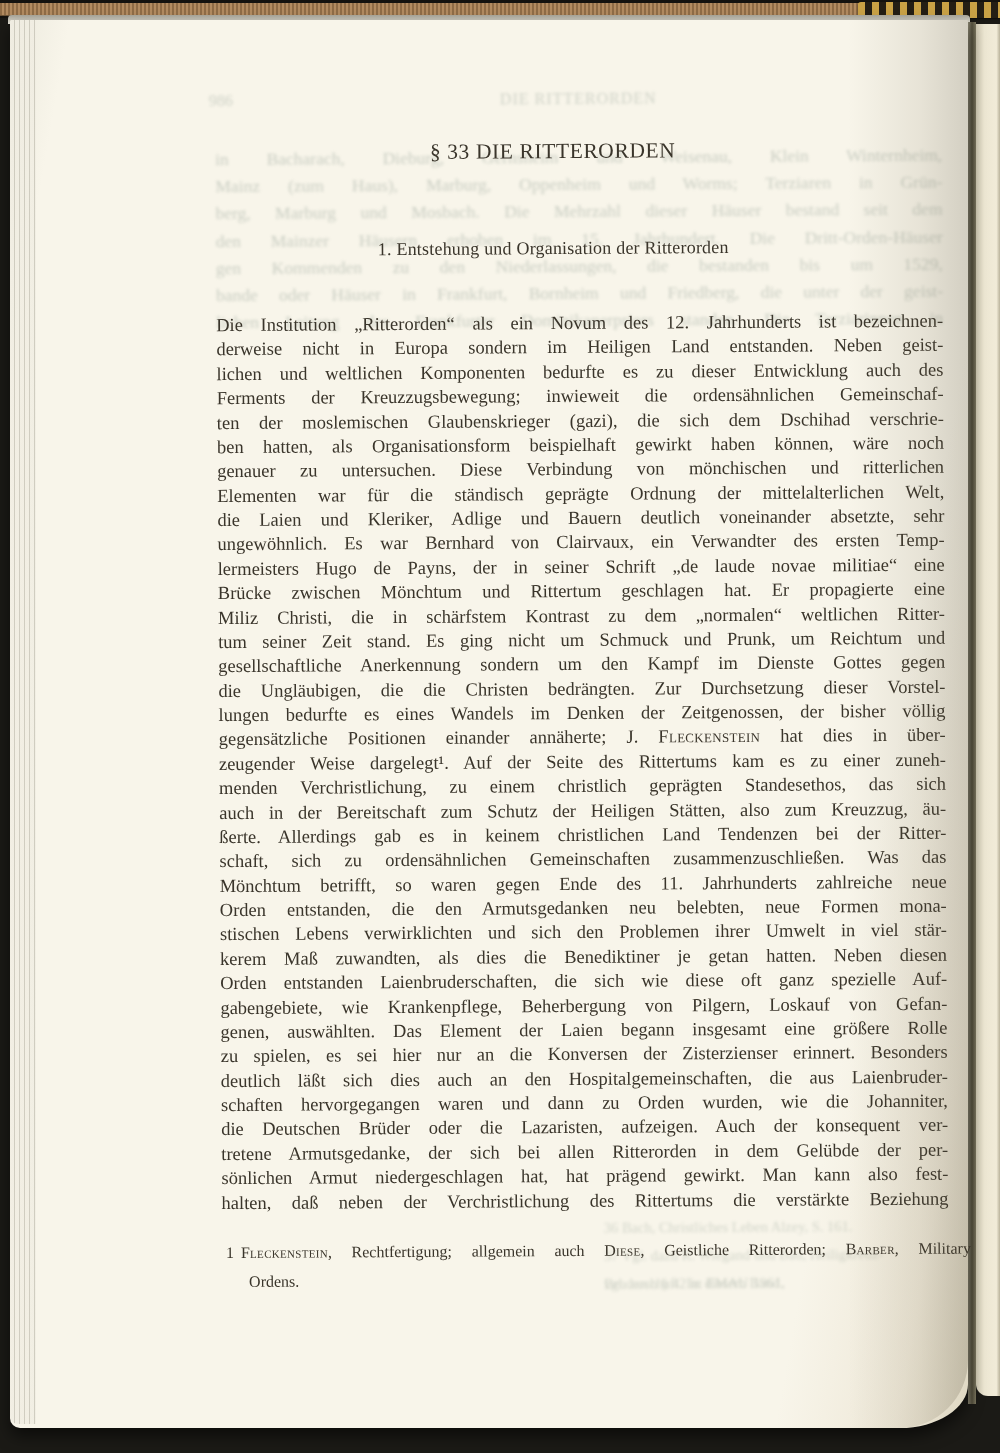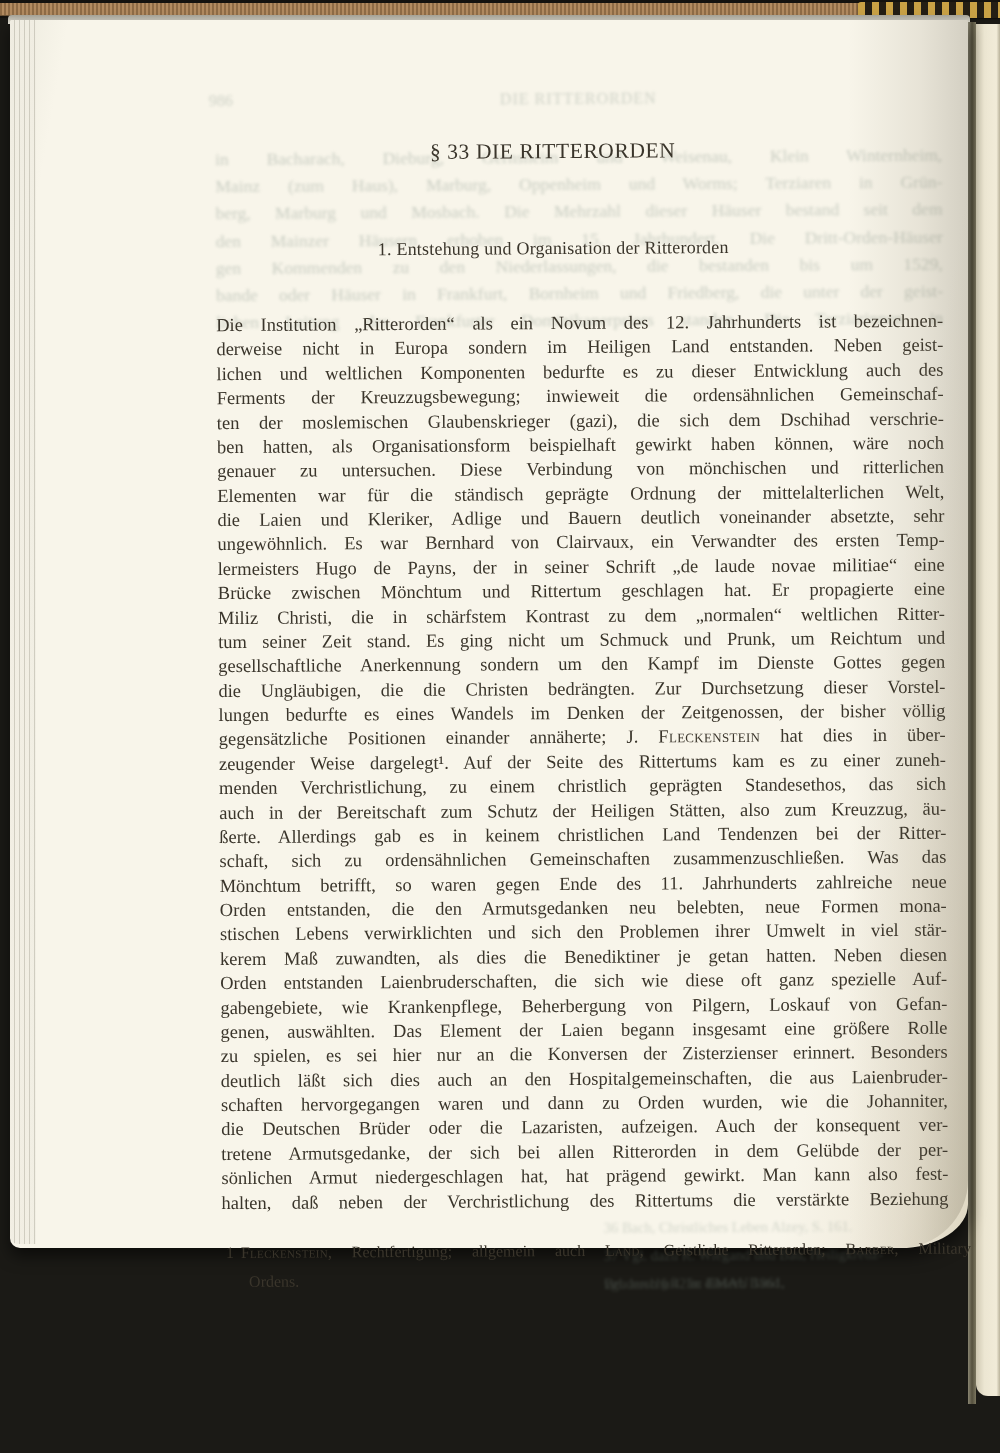--- a/index.html
+++ b/index.html
@@ -34,21 +34,21 @@
     position:absolute;left:976px;top:24px;width:24px;height:1372px;
     background:linear-gradient(90deg,#cfc8b2 0,#ece6d2 35%,#f1ebd8 85%,#b9b29a 100%);
     border-radius:0 0 0 12px;
   }
   .gutter-line{
     position:absolute;left:968px;top:22px;width:8px;height:1382px;
     background:linear-gradient(90deg,#8a8672,#55503e 50%,#7b765f);
   }
   
   .page{
-    position:absolute;left:10px;top:20px;width:958px;height:1228px;
+    position:absolute;left:10px;top:20px;width:958px;height:1408px;
     background:linear-gradient(100deg,#eceade 0,var(--page_cream,#f8f5ea) 5%,var(--page_cream,#f8f5ea) 84%,#eee8d8 94%,#ded7c2 100%);
     border-radius:2px 2px 68px 10px / 2px 2px 44px 10px;
     box-shadow:0 8px 16px rgba(0,0,0,.55);
   }
   .page::before{ 
     content:"";position:absolute;left:0;top:0;bottom:4px;width:26px;
     background:repeating-linear-gradient(90deg,#f0ede2 0 4px,#c6c3b6 4px 5px);
     opacity:.8;border-radius:2px 0 0 8px;
   }
   .page::after{ 
@@ -171,18 +171,18 @@
         <div class="line">zu spielen, es sei hier nur an die Konversen der Zisterzienser erinnert. Besonders</div>
         <div class="line">deutlich läßt sich dies auch an den Hospitalgemeinschaften, die aus Laienbruder-</div>
         <div class="line">schaften hervorgegangen waren und dann zu Orden wurden, wie die Johanniter,</div>
         <div class="line">die Deutschen Brüder oder die Lazaristen, aufzeigen. Auch der konsequent ver-</div>
         <div class="line">tretene Armutsgedanke, der sich bei allen Ritterorden in dem Gelübde der per-</div>
         <div class="line">sönlichen Armut niedergeschlagen hat, hat prägend gewirkt. Man kann also fest-</div>
         <div class="line">halten, daß neben der Verchristlichung des Rittertums die verstärkte Beziehung</div>
     </div>
 
     <div class="footnote">
-      <div class="fn-first"><span class="fn-marker">1</span><span class="sc">Fleckenstein</span><span>, Rechtfertigung; allgemein auch </span><span class="sc">Land</span><span>, Geistliche Ritterorden; </span><span class="sc">Barber</span><span>, Military</span></div>
+      <div class="fn-first"><span class="fn-marker">1</span><span class="sc">Fleckenstein</span><span>, Rechtfertigung; allgemein auch </span><span class="sc">Diese</span><span>, Geistliche Ritterorden; </span><span class="sc">Barber</span><span>, Military</span></div>
       <div>Ordens.</div>
     </div>
 
   </div>
 </div>
 
 </body></html>

